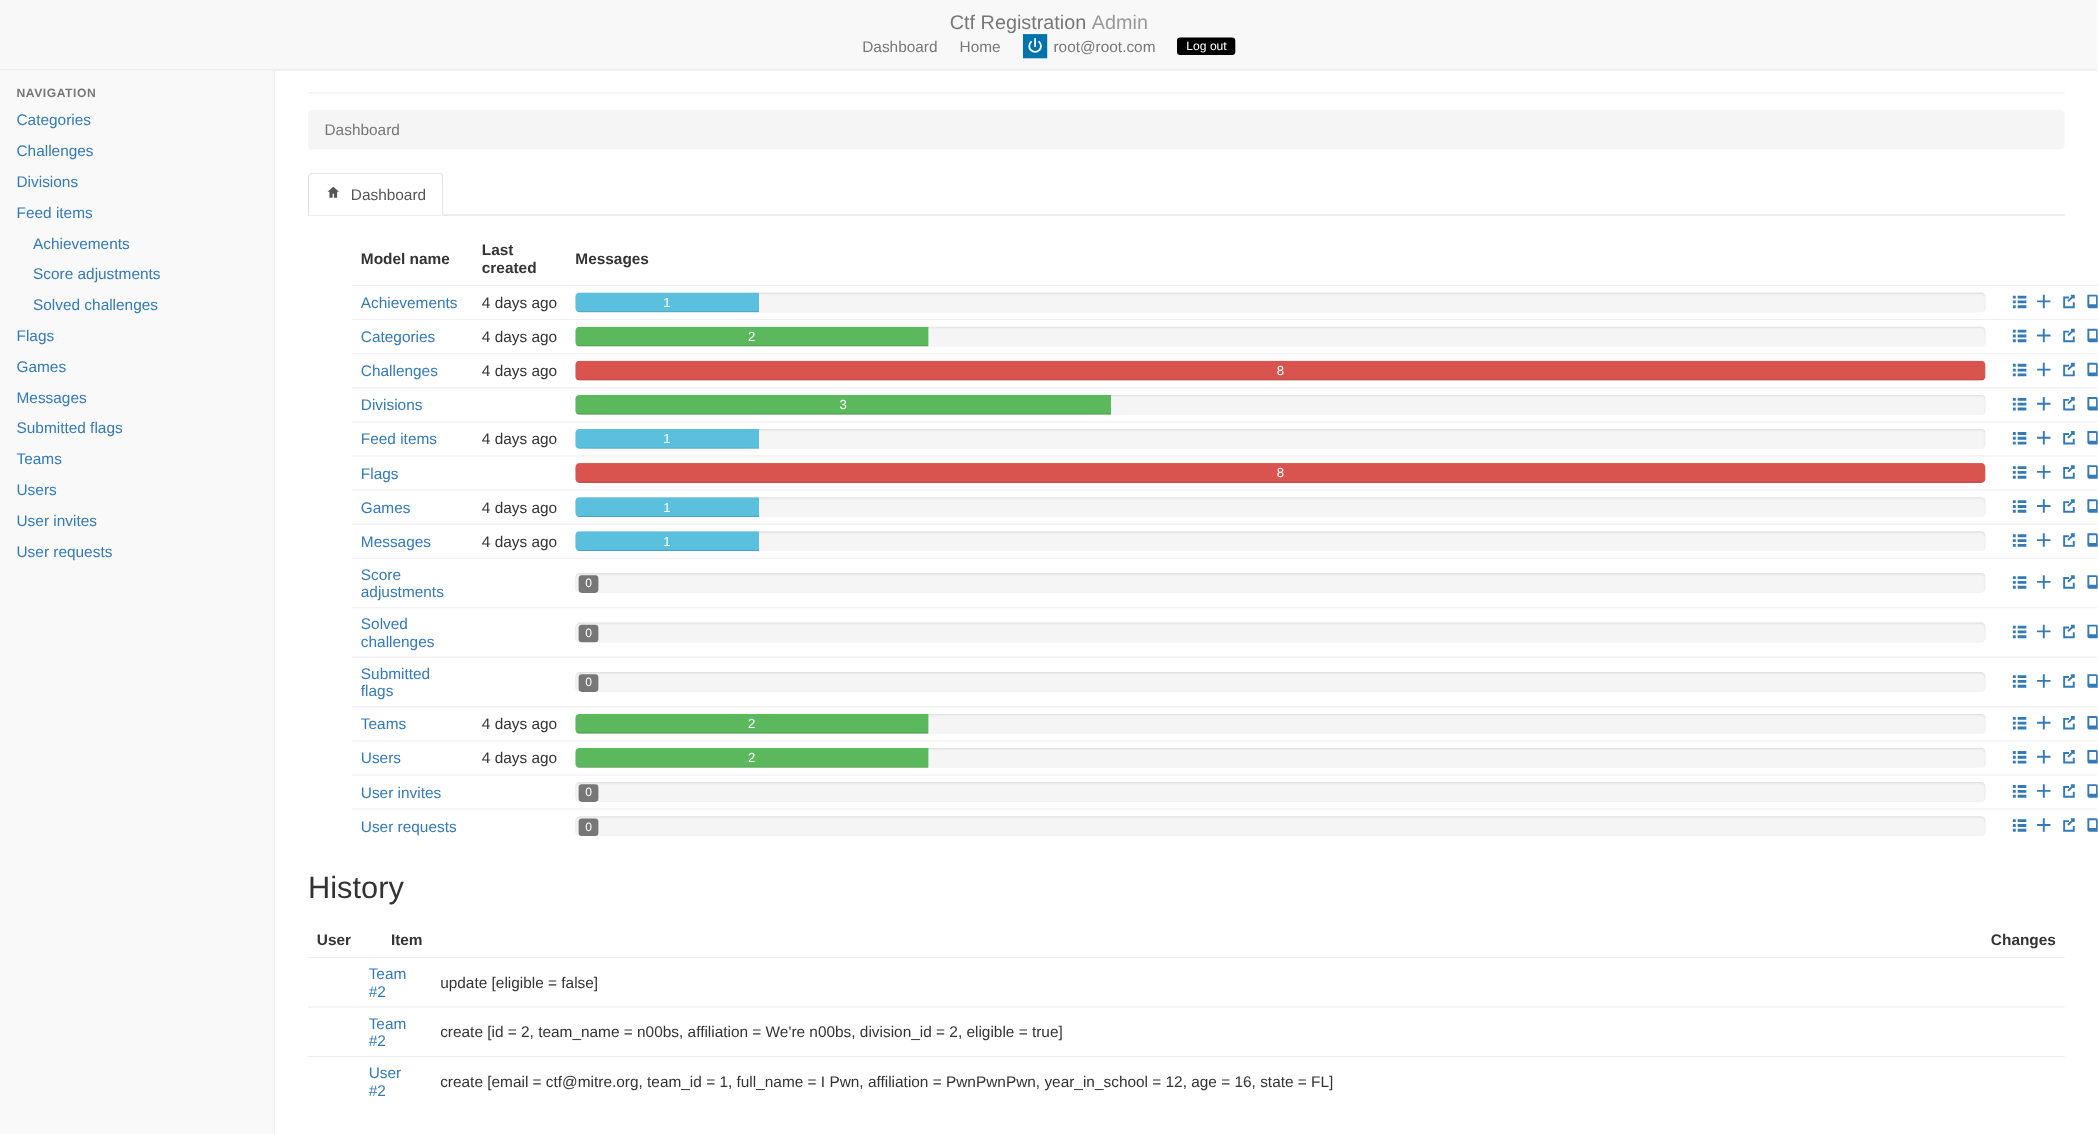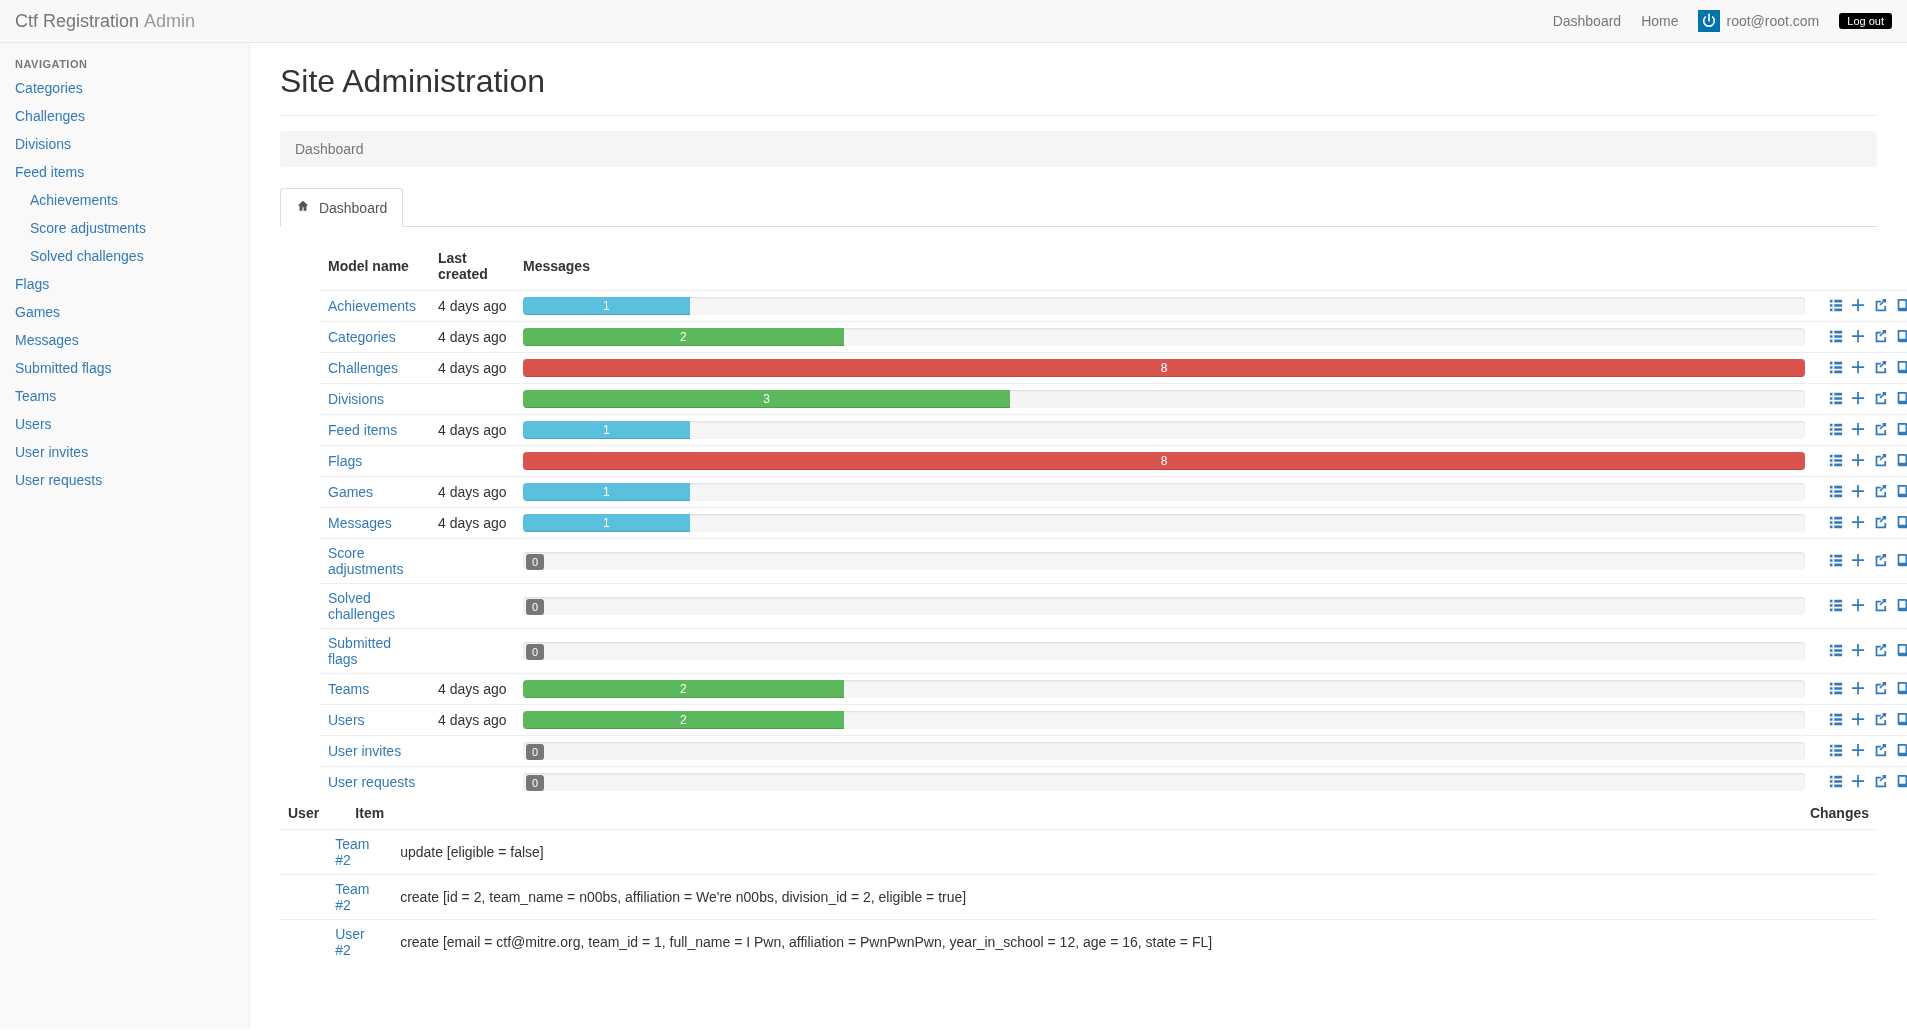--- a/index.html
+++ b/index.html
@@ -1,19 +1,19 @@
 <!DOCTYPE html>
 <html><head>
 <meta charset="utf-8">
 <style>
 * { box-sizing: border-box; margin: 0; padding: 0; }
 body { font-family: "Helvetica Neue", Helvetica, Arial, sans-serif; font-size: 14px; color: #333; background: #fff; }
 a { color: #337ab7; text-decoration: none; }
 
-.topbar { display: flex; justify-content: space-between; align-items: center; padding: 10px 15px; border-bottom: 1px solid #e7e7e7; background: #f8f8f8; }
+.topbar { display: flex; justify-content: space-between; align-items: center; padding: 10px 15px; border-bottom: 1px solid #e7e7e7; background: #f8f8f8; flex-direction: column; }
 .brand { color: #777; font-size: 18px; }
 .brand .subtitle { color: #999; font-weight: 300; }
 .top-right { display: flex; align-items: center; gap: 20px; }
 .top-right a.nav-link { color: #777; font-size: 14px; }
 .user-block { display: flex; align-items: center; gap: 6px; color: #777; }
 .gravatar { width: 22px; height: 22px; background: #0073aa; display:flex; align-items:center; justify-content:center; }
 .gravatar svg { width: 16px; height: 16px; fill: #fff; stroke:#fff; }
 .logout { background: #000000; color: #fff; padding: 2px 8px; border-radius: 3px; font-size: 11px; }
 
 .layout { display: flex; }
@@ -96,21 +96,20 @@
         <li><a href="#">Messages</a></li>
         <li><a href="#">Submitted flags</a></li>
         <li><a href="#">Teams</a></li>
         <li><a href="#">Users</a></li>
         <li><a href="#">User invites</a></li>
         <li><a href="#">User requests</a></li>
       </ul>
   </div>
 
   <div class="main">
-    <h1 class="page-title">Site Administration</h1>
     <hr class="sep">
     <div class="breadcrumb">Dashboard</div>
 
     <div class="tabs">
       <div class="tab">
         <span class="home-icon">
           <svg width="14" height="14" viewBox="0 0 24 24" fill="#555">
               <path d="M12 3l9 8h-3v9h-5v-6H11v6H6v-9H3z"></path>
             </svg>
         </span>
@@ -394,20 +393,21 @@
                   <path d="M7 1h2v6h6v2H9v6H7V9H1V7h6z"></path>
                 </svg></a><a href="#"><svg viewBox="0 0 16 16">
                   <path d="M3 3h6v2H5v8h8V9h2v6H3zM11 1h4v4h-2V4.4L8.7 8.7 7.3 7.3 11.6 3H11z"></path>
                 </svg></a><a href="#"><svg viewBox="0 0 16 16">
                   <path d="M3 1h9a2 2 0 0 1 2 2v12H5a2 2 0 0 1-2-2zM5 3v8h7V3z"></path>
                 </svg></a></td>
           </tr>
         </tbody>
     </table>
 
+    <h2 class="history-title">History</h2>
     <table class="history">
       <thead>
         <tr>
           <th class="hist-user-col">User</th>
           <th class="hist-item-col">Item</th>
           <th>Changes</th>
         </tr>
       </thead>
       <tbody id="history-body">
           <tr>

